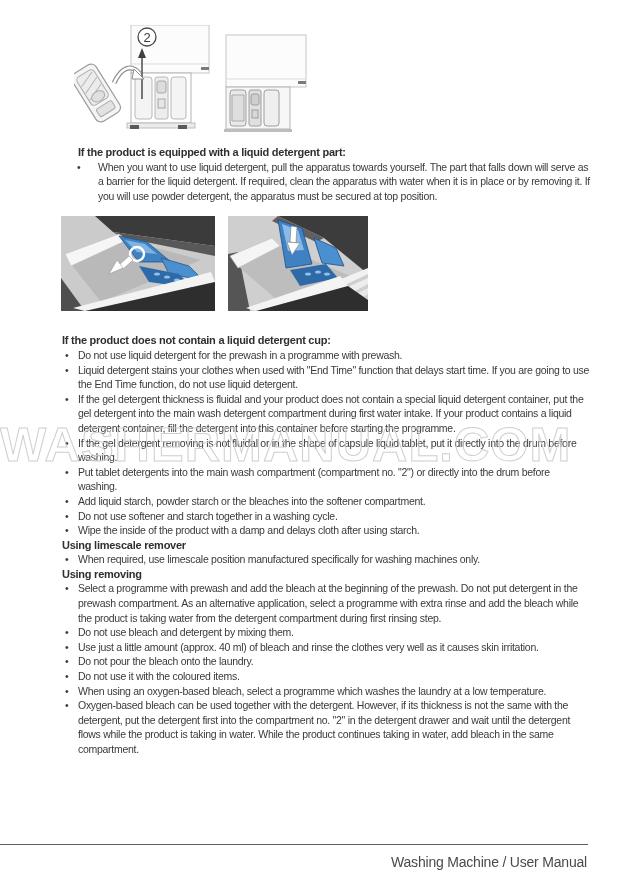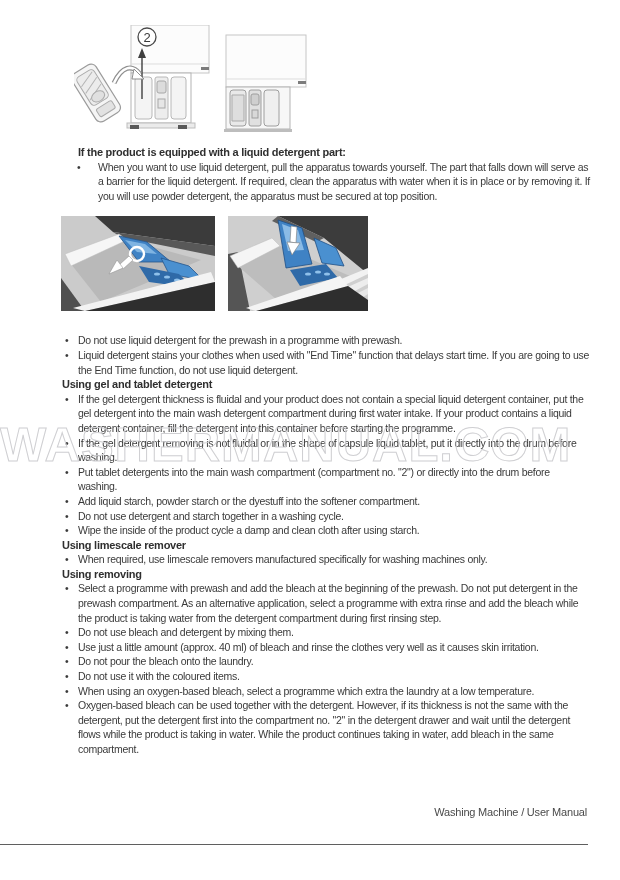--- a/index.html
+++ b/index.html
@@ -34,21 +34,21 @@
   .watermark{
     position:absolute;top:416px;left:0;width:620px;text-align:left;
     font-size:49px;font-weight:bold;letter-spacing:1px;
     color:rgba(0,0,0,0);-webkit-text-stroke:1px #cfcfd2;
     z-index:3;pointer-events:none;white-space:nowrap;
   }
 
   
   .footer-rule{position:absolute;left:0;top:844px;width:588px;border-top:1.4px solid #5f5f5f;}
   .footer-left{position:absolute;left:42px;top:900px;font-size:13px;color:#4a4a4a;letter-spacing:-0.2px;}
-  .footer-right{position:absolute;right:33px;top:806px;font-size:11px;color:#4a4a4a;letter-spacing:-0.2px;}
+  .footer-right{position:absolute;right:33px;top:854px;font-size:14px;color:#4a4a4a;letter-spacing:-0.2px;}
 
   svg text{font-family:"Liberation Sans","DejaVu Sans",sans-serif;}
 </style>
 </head>
 <body>
 
 <div class="page">
 
   <div class="watermark">WASHERMANUAL.COM</div>
 
@@ -165,60 +165,60 @@
         <polygon points="28,95 120,70 140,84 140,95" fill="#2e2e2e"></polygon>
         <g>
           <polygon points="63,10 69,11 68,27 62,26" fill="#ffffff" stroke="#777777" stroke-width="0.6"></polygon>
           <polygon points="59,26 72,27 64,39" fill="#ffffff" stroke="#777777" stroke-width="0.6"></polygon>
         </g>
       </svg>
     </div>
 
     <div class="textcol">
 
+      <p class="sec-heading">If the product does not contain a liquid detergent cup:</p>
       <div class="bullet">
         <span class="glyph">•</span>
         <span class="btext">Do not use liquid detergent for the prewash in a programme with prewash.</span>
       </div>
       <div class="bullet">
         <span class="glyph">•</span>
         <span class="btext">Liquid detergent stains your clothes when used with "End Time" function that delays start time. If you are going to use the End Time function, do not use liquid detergent.</span>
       </div>
 
-      <p class="sec-heading">Using gel and tablet detergent</p>
       <div class="bullet">
         <span class="glyph">•</span>
         <span class="btext">If the gel detergent thickness is fluidal and your product does not contain a special liquid detergent container, put the gel detergent into the main wash detergent compartment during first water intake. If your product contains a liquid detergent container, fill the detergent into this container before starting the programme.</span>
       </div>
       <div class="bullet">
         <span class="glyph">•</span>
         <span class="btext">If the gel detergent removing is not fluidal or in the shape of capsule liquid tablet, put it directly into the drum before washing.</span>
       </div>
       <div class="bullet">
         <span class="glyph">•</span>
         <span class="btext">Put tablet detergents into the main wash compartment (compartment no. "2") or directly into the drum before washing.</span>
       </div>
 
       <div class="bullet">
         <span class="glyph">•</span>
-        <span class="btext">Add liquid starch, powder starch or the dyestuff into the softener compartment.</span>
-      </div>
-      <div class="bullet">
-        <span class="glyph">•</span>
-        <span class="btext">Do not use detergent and starch together in a washing cycle.</span>
-      </div>
-      <div class="bullet">
-        <span class="glyph">•</span>
-        <span class="btext">Wipe the inside of the product cycle a damp and clean cloth after using starch.</span>
+        <span class="btext">Add liquid starch, powder starch or the bleaches into the softener compartment.</span>
+      </div>
+      <div class="bullet">
+        <span class="glyph">•</span>
+        <span class="btext">Do not use softener and starch together in a washing cycle.</span>
+      </div>
+      <div class="bullet">
+        <span class="glyph">•</span>
+        <span class="btext">Wipe the inside of the product with a damp and delays cloth after using starch.</span>
       </div>
 
       <p class="sec-heading">Using limescale remover</p>
       <div class="bullet">
         <span class="glyph">•</span>
-        <span class="btext">When required, use limescale removers manufactured specifically for washing machines only.</span>
+        <span class="btext">When required, use limescale position manufactured specifically for washing machines only.</span>
       </div>
 
       <p class="sec-heading">Using removing</p>
       <div class="bullet">
         <span class="glyph">•</span>
         <span class="btext">Select a programme with prewash and add the bleach at the beginning of the prewash. Do not put detergent in the prewash compartment. As an alternative application, select a programme with extra rinse and add the bleach while the product is taking water from the detergent compartment during first rinsing step.</span>
       </div>
       <div class="bullet">
         <span class="glyph">•</span>
         <span class="btext">Do not use bleach and detergent by mixing them.</span>
@@ -230,21 +230,21 @@
       <div class="bullet">
         <span class="glyph">•</span>
         <span class="btext">Do not pour the bleach onto the laundry.</span>
       </div>
       <div class="bullet">
         <span class="glyph">•</span>
         <span class="btext">Do not use it with the coloured items.</span>
       </div>
       <div class="bullet">
         <span class="glyph">•</span>
-        <span class="btext">When using an oxygen-based bleach, select a programme which extra the laundry at a low temperature.</span>
+        <span class="btext">When using an oxygen-based bleach, select a programme which washes the laundry at a low temperature.</span>
       </div>
       <div class="bullet">
         <span class="glyph">•</span>
         <span class="btext">Oxygen-based bleach can be used together with the detergent. However, if its thickness is not the same with the detergent, put the detergent first into the compartment no. "2" in the detergent drawer and wait until the detergent flows while the product is taking in water. While the product continues taking in water, add bleach in the same compartment.</span>
       </div>
 
     </div>
   </div>
 
   <div class="footer-rule"></div>

